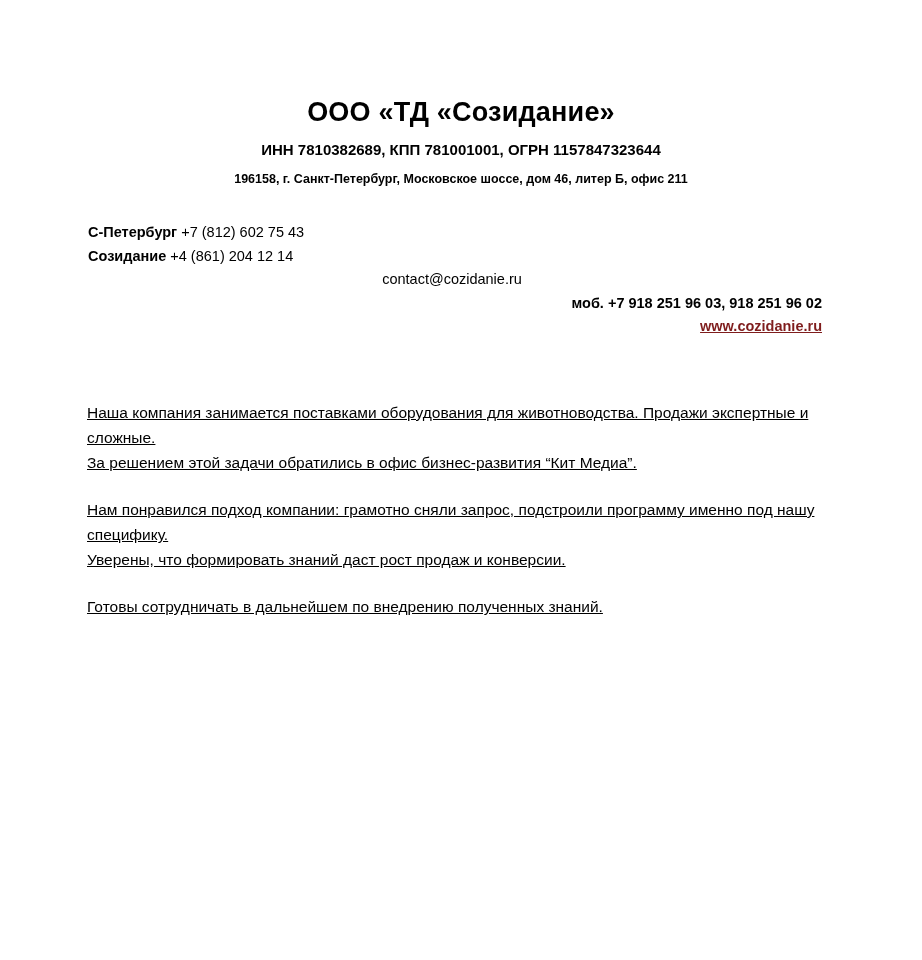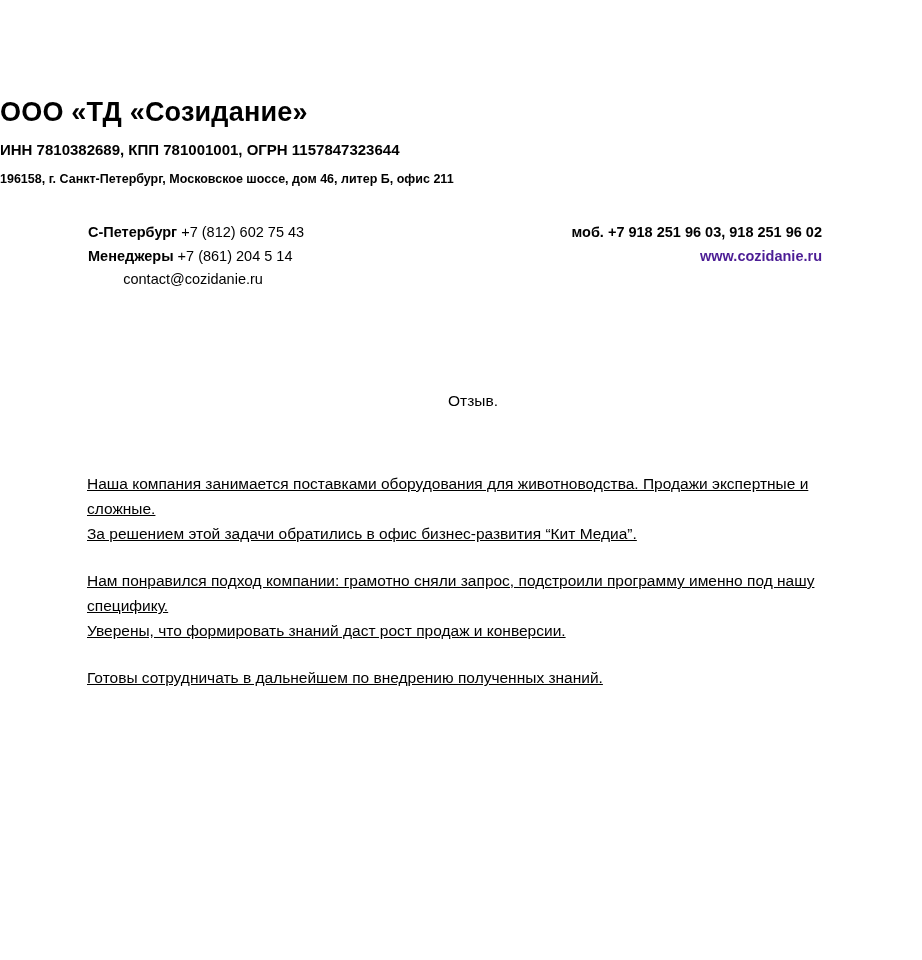--- a/index.html
+++ b/index.html
@@ -18,20 +18,21 @@
     position: relative;
     width: 922px;
     height: 960px;
     background: #ffffff;
     overflow: hidden;
   }
 
   
   .letterhead {
     padding-top: 96px;
+    text-align: center;
   }
   .company-name {
     font-size: 27px;
     font-weight: bold;
     letter-spacing: 0.2px;
     line-height: 1.2;
     margin: 0;
   }
   .reg-line {
     font-size: 15px;
@@ -46,40 +47,42 @@
     line-height: 1.45;
   }
 
   
   .contacts {
     display: flex;
     justify-content: space-between;
     margin: 33px 100px 0 88px;
     font-size: 14.5px;
     line-height: 1.62;
+    flex-direction: column;
   }
   .contacts-left {
     text-align: left;
   }
   .contacts-right {
     text-align: right;
   }
   .city {
     font-weight: bold;
   }
   .email-row {
     text-align: center;
     padding-right: 6px;
   }
   .mobile-row {
     font-weight: bold;
   }
   .site-link {
-    color: #4c1d95;
+    color: #7f1d1d;
     font-weight: bold;
+    text-decoration: underline;
     cursor: pointer;
   }
 
   
   .doc-title {
     text-align: center;
     font-size: 15.5px;
     margin-top: 100px;
     padding-left: 24px;
   }
@@ -109,33 +112,32 @@
     <div class="reg-line">ИНН 7810382689, КПП 781001001, ОГРН 1157847323644</div>
     <div class="address-line">196158, г. Санкт-Петербург, Московское шоссе, дом 46, литер Б, офис 211</div>
   </header>
 
   <section class="contacts">
     <div class="contacts-left">
       <div>
         <span class="city">С-Петербург</span><span> +7 (812) 602 75 43</span>
       </div>
       <div>
-        <span class="city">Менеджеры</span><span> +7 (861) 204 5 14</span>
+        <span class="city">Созидание</span><span> +4 (861) 204 12 14</span>
       </div>
       <div class="email-row">contact@cozidanie.ru</div>
     </div>
     <div class="contacts-right">
       <div class="mobile-row">моб. +7 918 251 96 03, 918 251 96 02</div>
       <div>
         <span class="site-link">www.cozidanie.ru</span>
       </div>
     </div>
   </section>
 
-  <div class="doc-title">Отзыв.</div>
 
   <section class="body-text">
     <p class="para tight">Наша компания занимается поставками оборудования для животноводства. Продажи экспертные и сложные.</p>
     <p class="para">За решением этой задачи обратились в офис бизнес-развития “Кит Медиа”.</p>
     <p class="para tight">Нам понравился подход компании: грамотно сняли запрос, подстроили программу именно под нашу специфику.</p>
     <p class="para follow">Уверены, что формировать знаний даст рост продаж и конверсии.</p>
     <p class="para">Готовы сотрудничать в дальнейшем по внедрению полученных знаний.</p>
   </section>
 
 </div>

